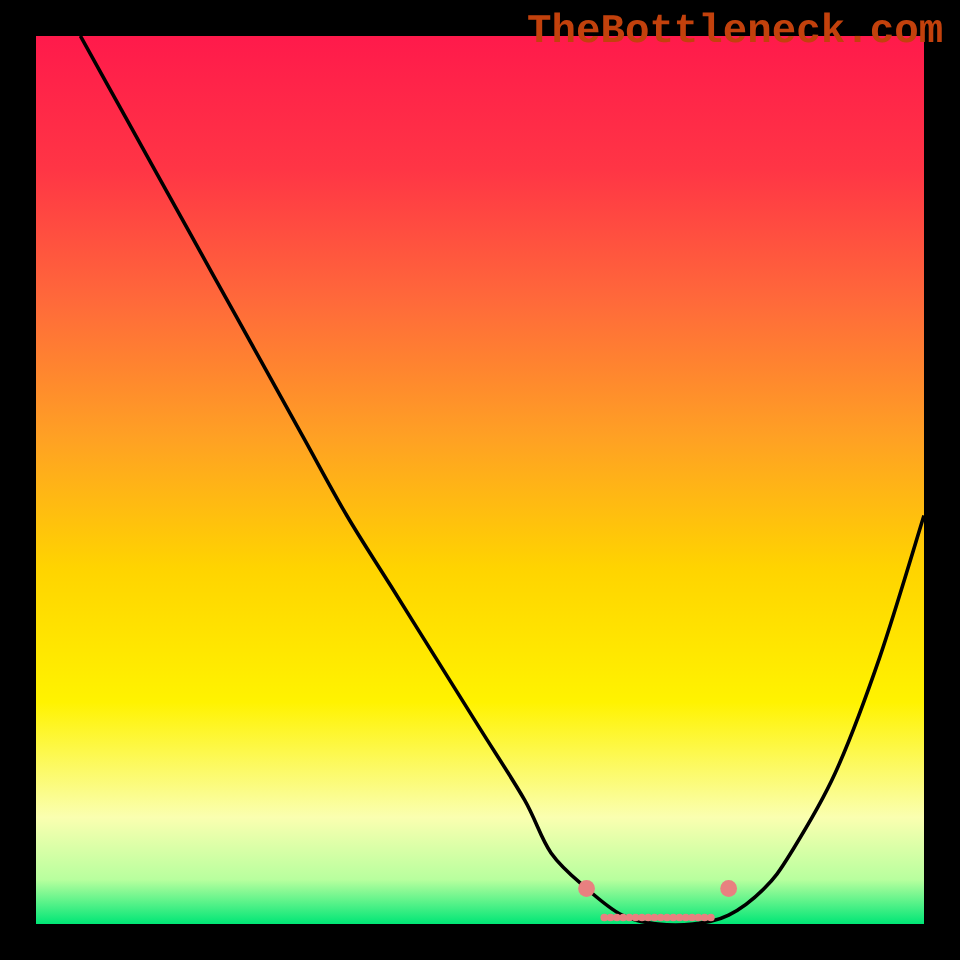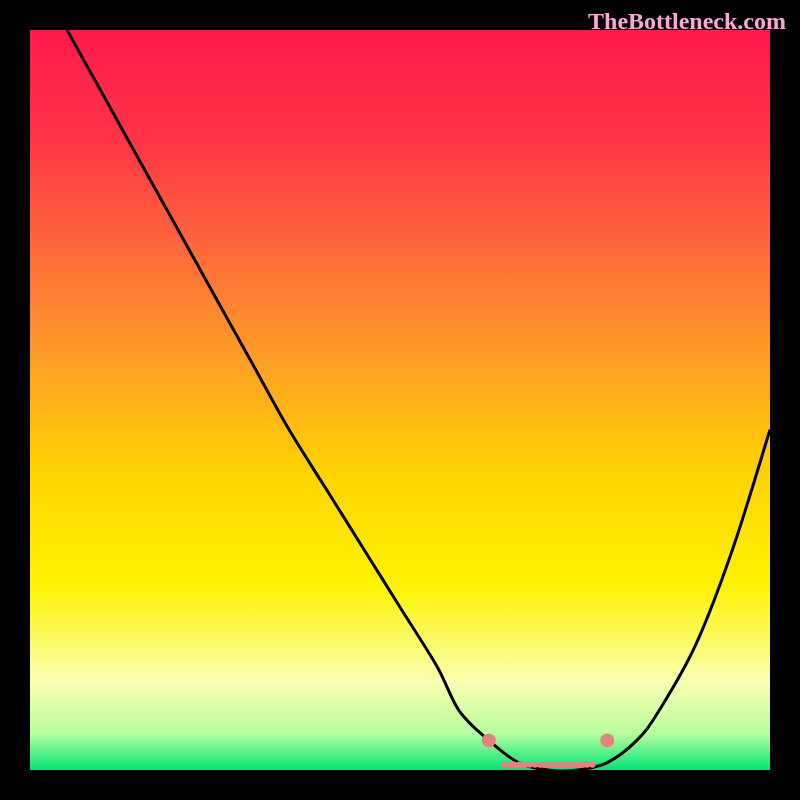--- a/index.html
+++ b/index.html
@@ -1,23 +1,23 @@
 <!DOCTYPE html>
 <html><head>
 <meta charset="utf-8">
 <style>
   * { margin: 0; padding: 0; box-sizing: border-box; }
   body { width: 800px; height: 800px; background: #000; position: relative; overflow: hidden; }
   .watermark {
     position: absolute;
     top: 8px;
     right: 14px;
-    color: #f9a8d4;
-    font-family: Liberation Serif, serif;
-    font-size: 24px;
+    color: #c2410c;
+    font-family: Liberation Mono, monospace;
+    font-size: 34px;
     font-weight: bold;
     z-index: 10;
   }
   .plot-area {
     position: absolute;
     left: 30px;
     top: 30px;
     width: 740px;
     height: 740px;
     overflow: hidden;

